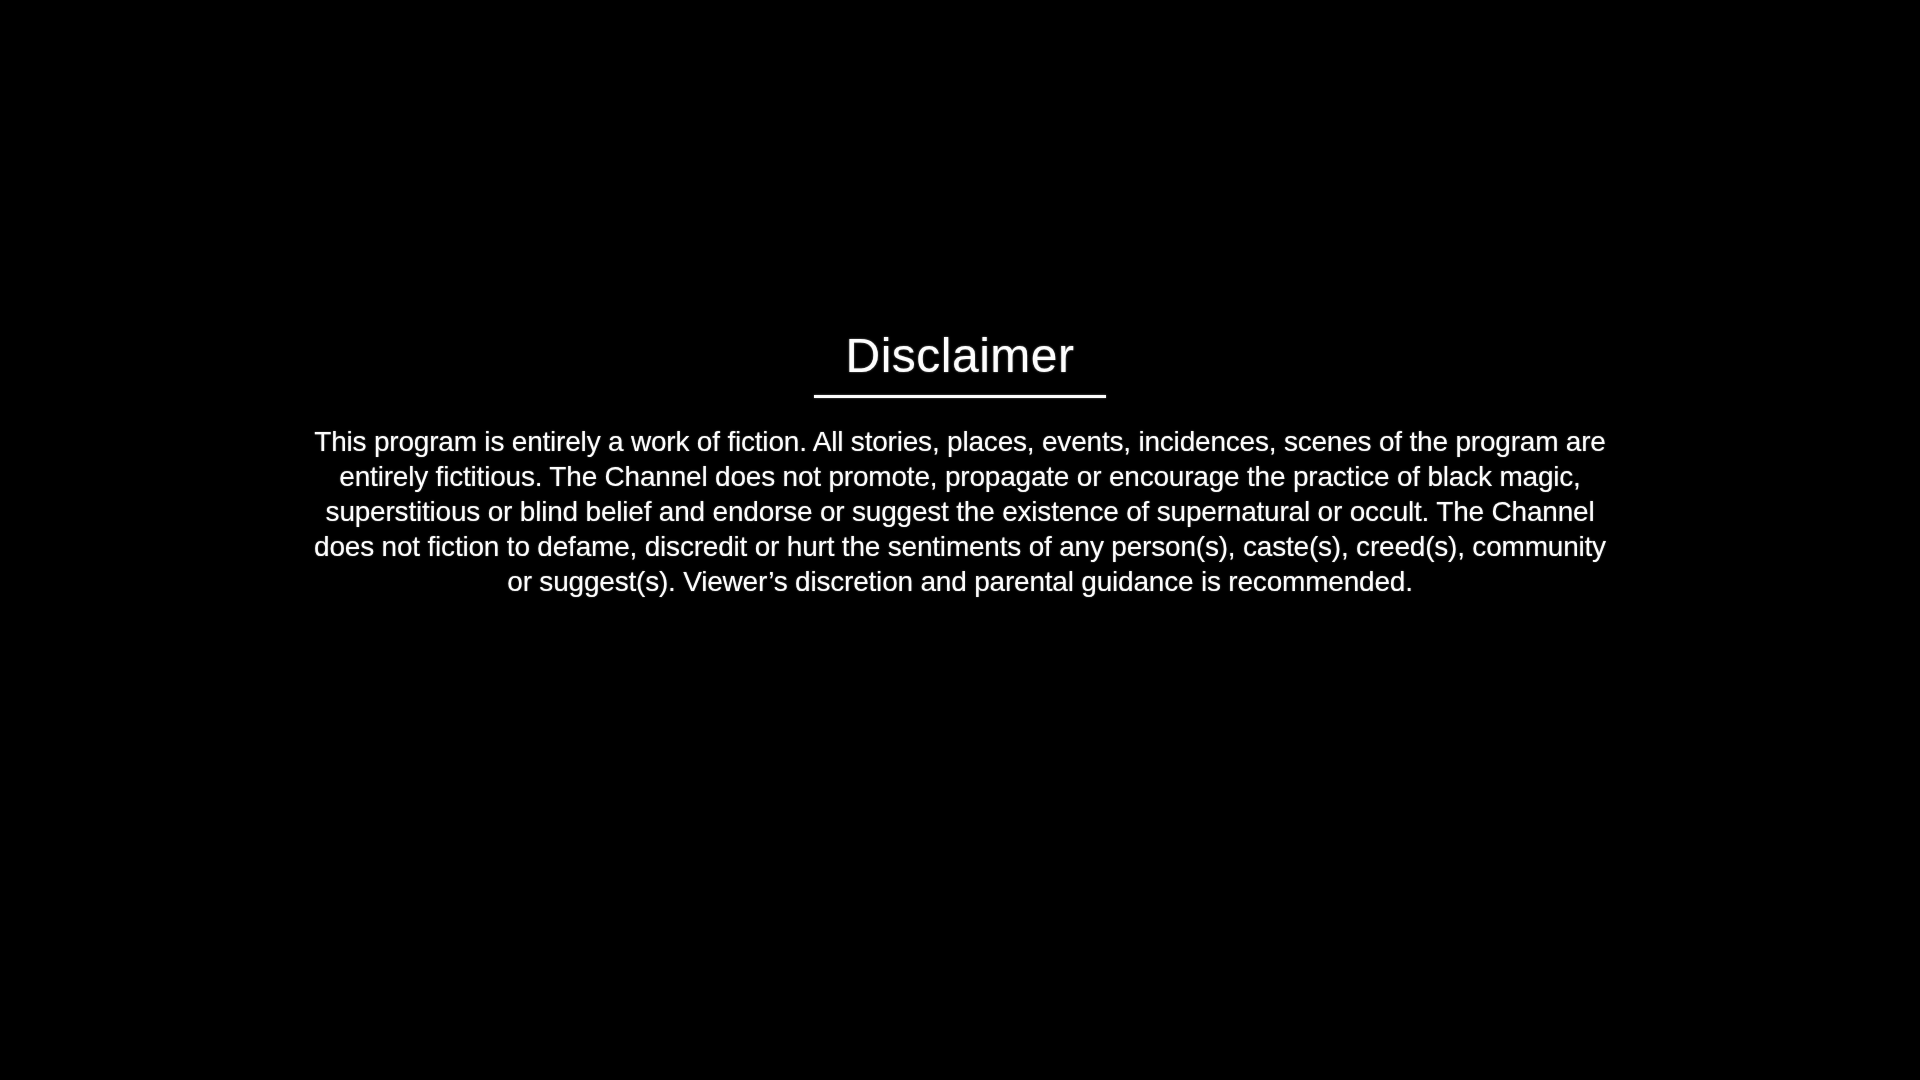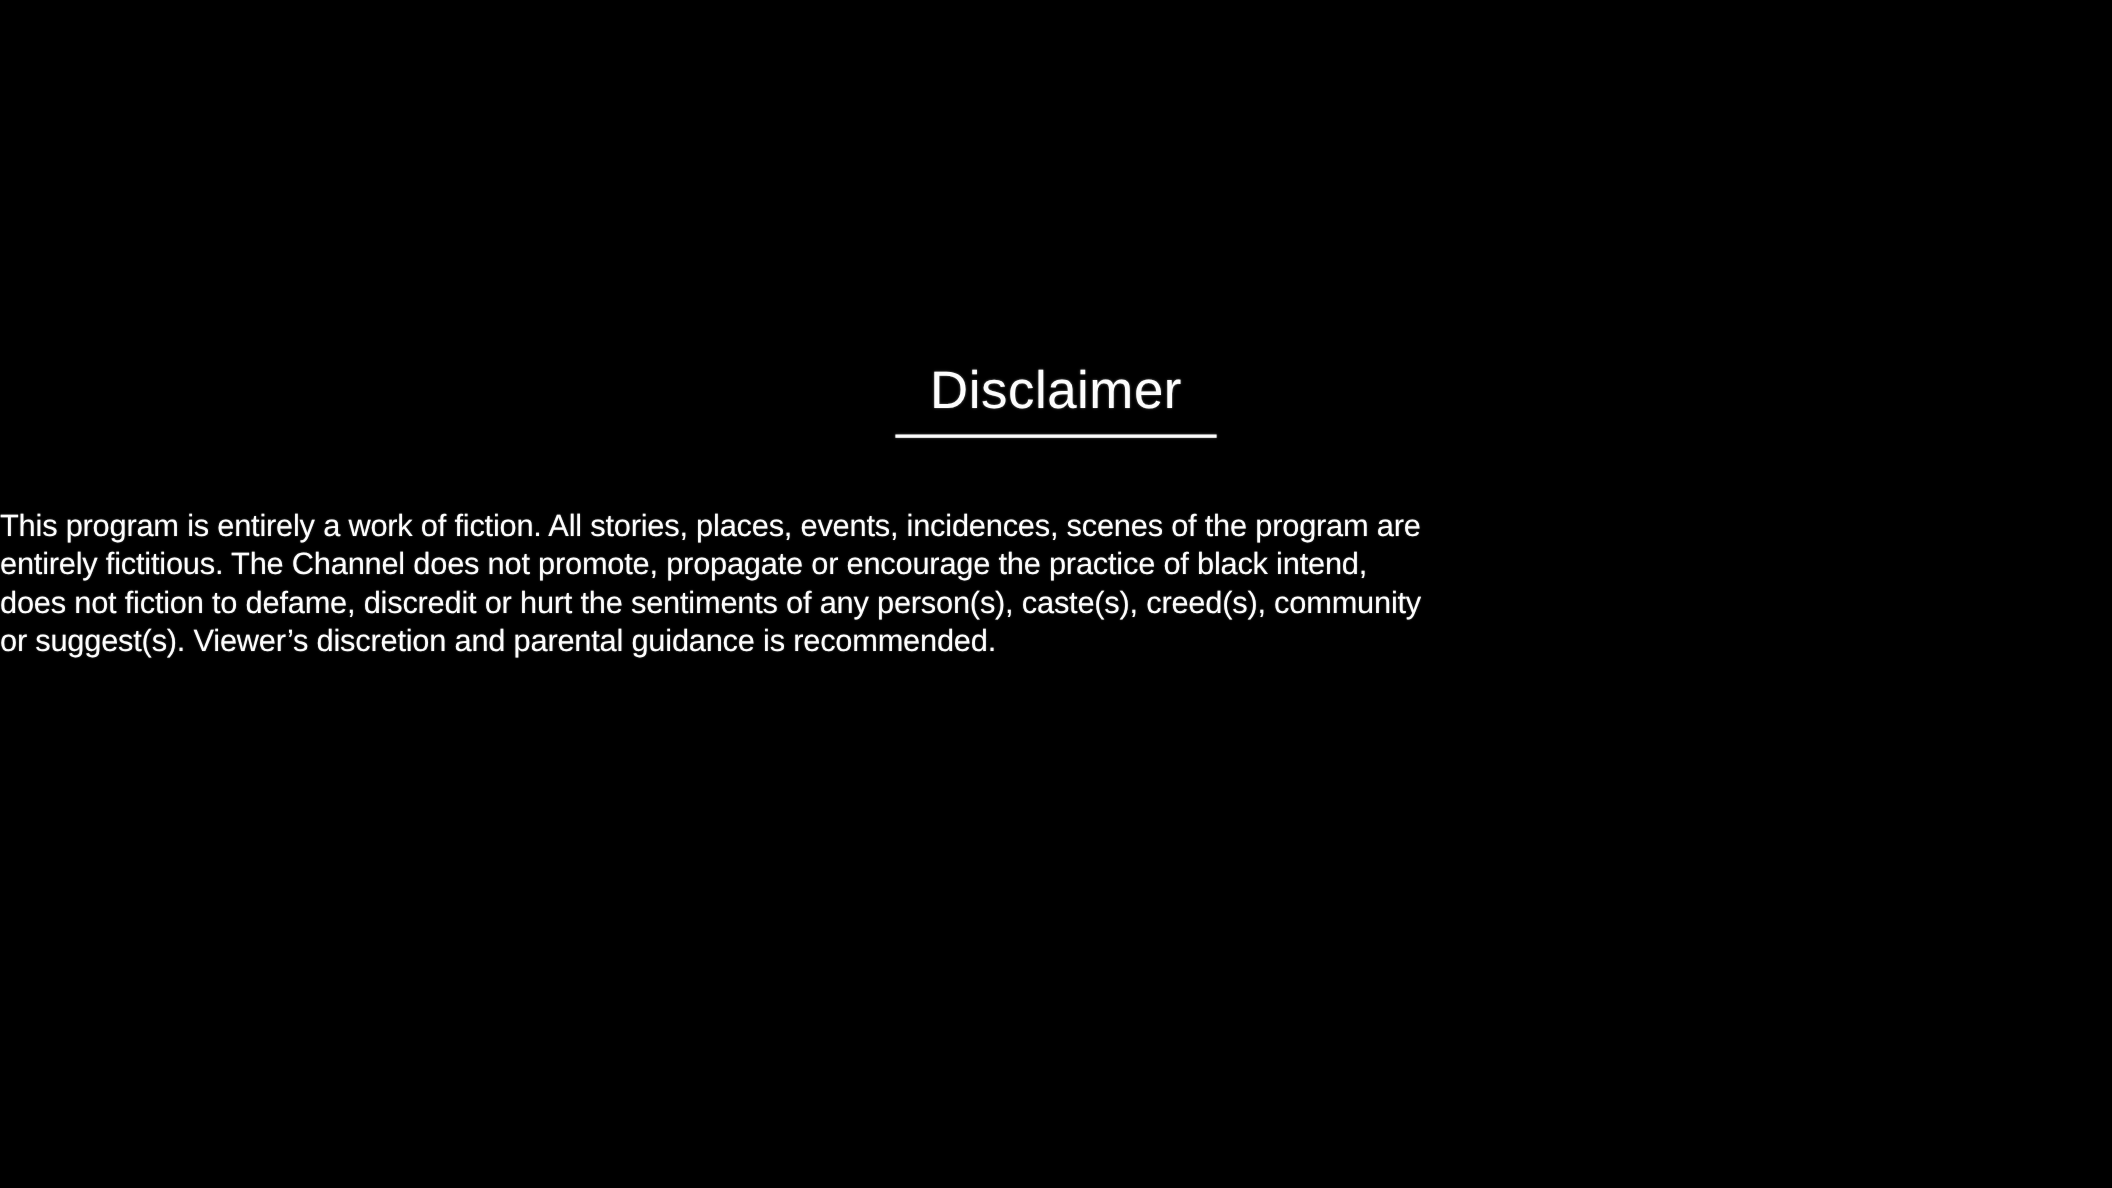--- a/index.html
+++ b/index.html
@@ -41,21 +41,21 @@
     height: 3px;
     margin: 15px auto 0 auto;
     background: var(--fg);
     box-shadow: 0 0 2px rgba(255, 255, 255, 0.5);
   }
   .body {
     position: absolute;
     top: 424px;
     left: 0;
     width: 100%;
-    margin-top: 36px;
+    text-align: center;
   }
   .body-line {
     font-size: 28px;
     font-weight: 400;
     line-height: 35px;
     letter-spacing: -0.2px;
     white-space: nowrap;
     color: var(--fg);
     text-shadow: 0 0 1.5px rgba(255, 255, 255, 0.5);
   }
@@ -64,17 +64,18 @@
 <body>
 
 <div class="screen">
   <div class="content">
     <h1 class="title">Disclaimer</h1>
     <div class="title-underline"></div>
   </div>
 
   <div class="body">
     <div class="body-line">This program is entirely a work of fiction. All stories, places, events, incidences, scenes of the program are</div>
-    <div class="body-line">entirely fictitious. The Channel does not promote, propagate or encourage the practice of black intend,</div>
+    <div class="body-line">entirely fictitious. The Channel does not promote, propagate or encourage the practice of black magic,</div>
+    <div class="body-line">superstitious or blind belief and endorse or suggest the existence of supernatural or occult. The Channel</div>
     <div class="body-line">does not fiction to defame, discredit or hurt the sentiments of any person(s), caste(s), creed(s), community</div>
     <div class="body-line">or suggest(s). Viewer’s discretion and parental guidance is recommended.</div>
   </div>
 </div>
 
 </body></html>

